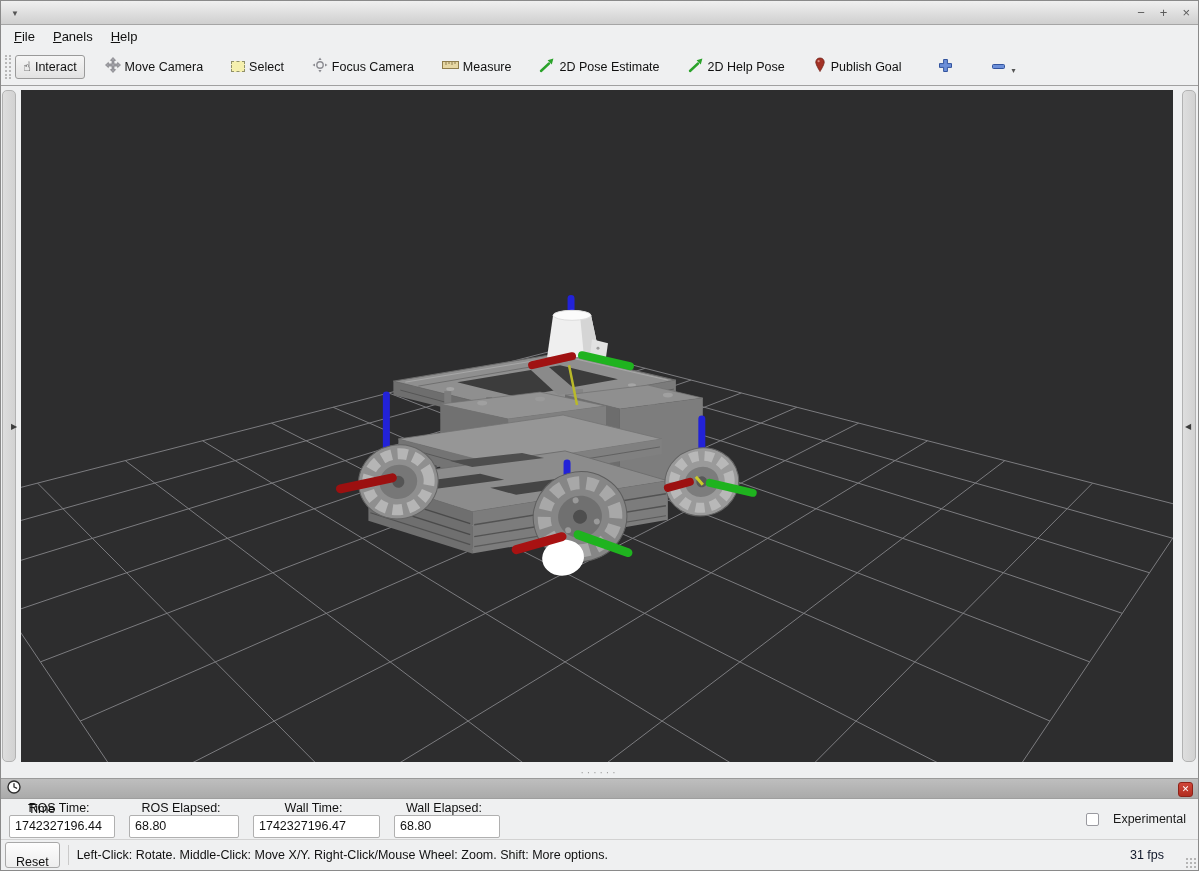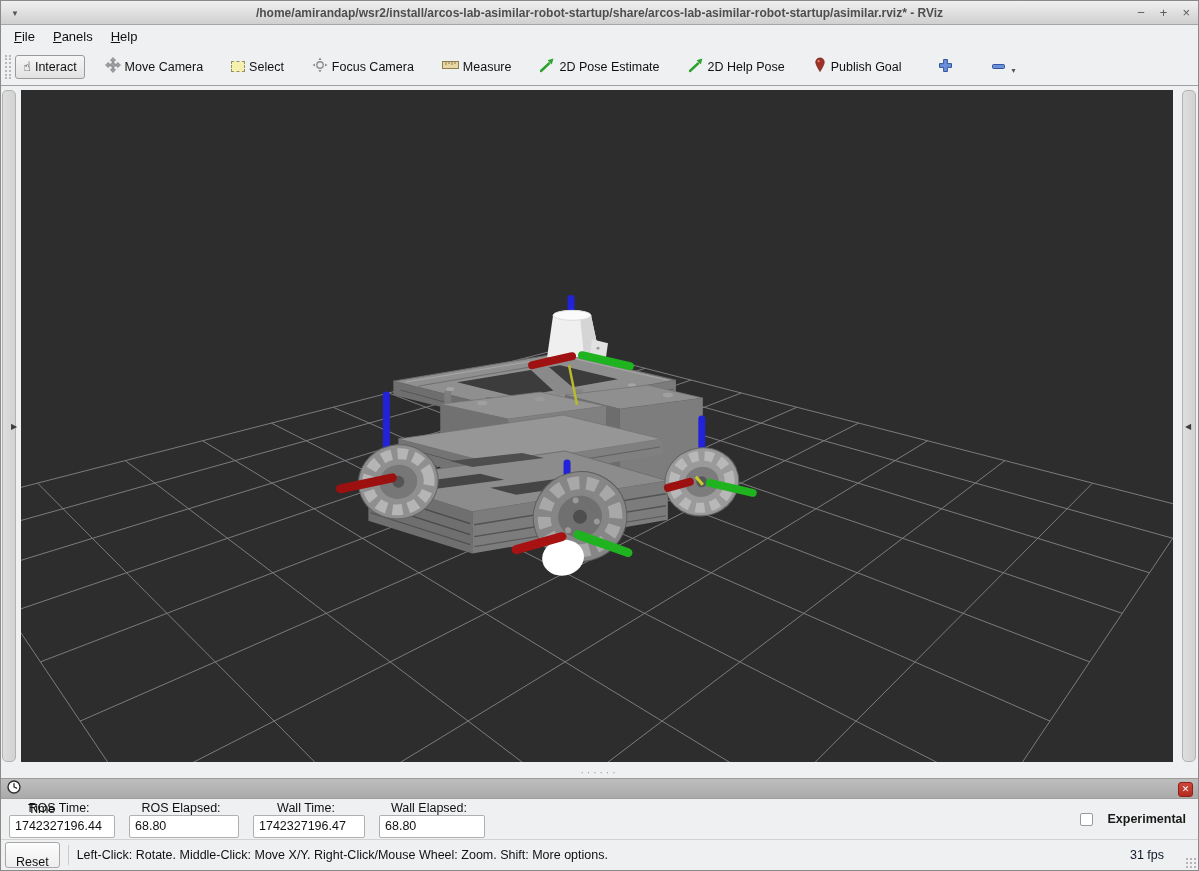--- a/index.html
+++ b/index.html
@@ -88,21 +88,21 @@
     background:linear-gradient(#d0473a,#b12d20); border:1px solid #8e2218; border-radius:3px;
     color:#fff; font-size:9px; line-height:13px; text-align:center; cursor:default;
   }
   .time-body { height:40px; flex:0 0 40px; background:#eff0f1; display:flex; align-items:center; padding:0 8px; }
   .time-field { display:flex; align-items:center; margin-right:14px;flex-direction:column; }
   .time-field label { margin-right:6px; font-size:12.5px; color:#111; white-space:nowrap; }
   .time-field input {
     height:23px; border:1px solid #b0b0b0; border-radius:2px; background:#fff;
     font-family:"Liberation Sans","DejaVu Sans",sans-serif; font-size:12.5px; color:#111; padding:0 5px;
   }
-  .experimental { margin-left:auto; display:flex; align-items:flex-end; gap:14px; padding-right:4px;font-weight:bold; }
+  .experimental { margin-left:auto; display:flex; align-items:flex-end; gap:14px; padding-right:4px; }
   .checkbox { width:13px; height:13px; background:#fff; border:1px solid #9a9aa0; border-radius:2px; }
   .experimental span.lbl { font-size:12.5px; }
   
   .statusbar {
     height:31px; flex:0 0 31px; background:#eff0f1; border-top:1px solid #d2d2d2;
     display:flex; align-items:center; padding:0 4px; position:relative;
   }
   .reset-btn {
     height:23px; padding:12px 10px; font-size:12.5px; color:#111;
     background:linear-gradient(#fdfdfd,#eeeeee); border:1px solid #a8a8a8; border-radius:3px; cursor:default;
@@ -118,21 +118,20 @@
     background-size:4px 4px; background-position:1px 1px;
   }
 </style>
 </head>
 <body>
 
 <div class="window">
 
   <div class="titlebar">
     <span class="titlebar-menu-arrow">▼</span>
-    <div class="titlebar-title">/home/amirandap/wsr2/install/arcos-lab-asimilar-robot-startup/share/arcos-lab-asimilar-robot-startup/asimilar.rviz* - RViz</div>
     <div class="titlebar-controls">
       <span>−</span>
       <span>+</span>
       <span>×</span>
     </div>
   </div>
 
   <div class="menubar">
     <span class="menu-item">File</span>
     <span class="menu-item">Panels</span>
@@ -391,21 +390,21 @@
     <div class="time-field">
       <label>ROS Time:</label>
       <input style="width: 106px;" readonly="" value="1742327196.44">
     </div>
     <div class="time-field">
       <label>ROS Elapsed:</label>
       <input style="width: 110px;" readonly="" value="68.80">
     </div>
     <div class="time-field">
       <label>Wall Time:</label>
-      <input style="width: 112px;" readonly="" value="1742327196.47">
+      <input style="width: 127px;" readonly="" value="1742327196.47">
     </div>
     <div class="time-field">
       <label>Wall Elapsed:</label>
       <input style="width: 106px;" readonly="" value="68.80">
     </div>
     <div class="experimental">
       <span class="checkbox"></span>
       <span class="lbl">Experimental</span>
     </div>
   </div>

